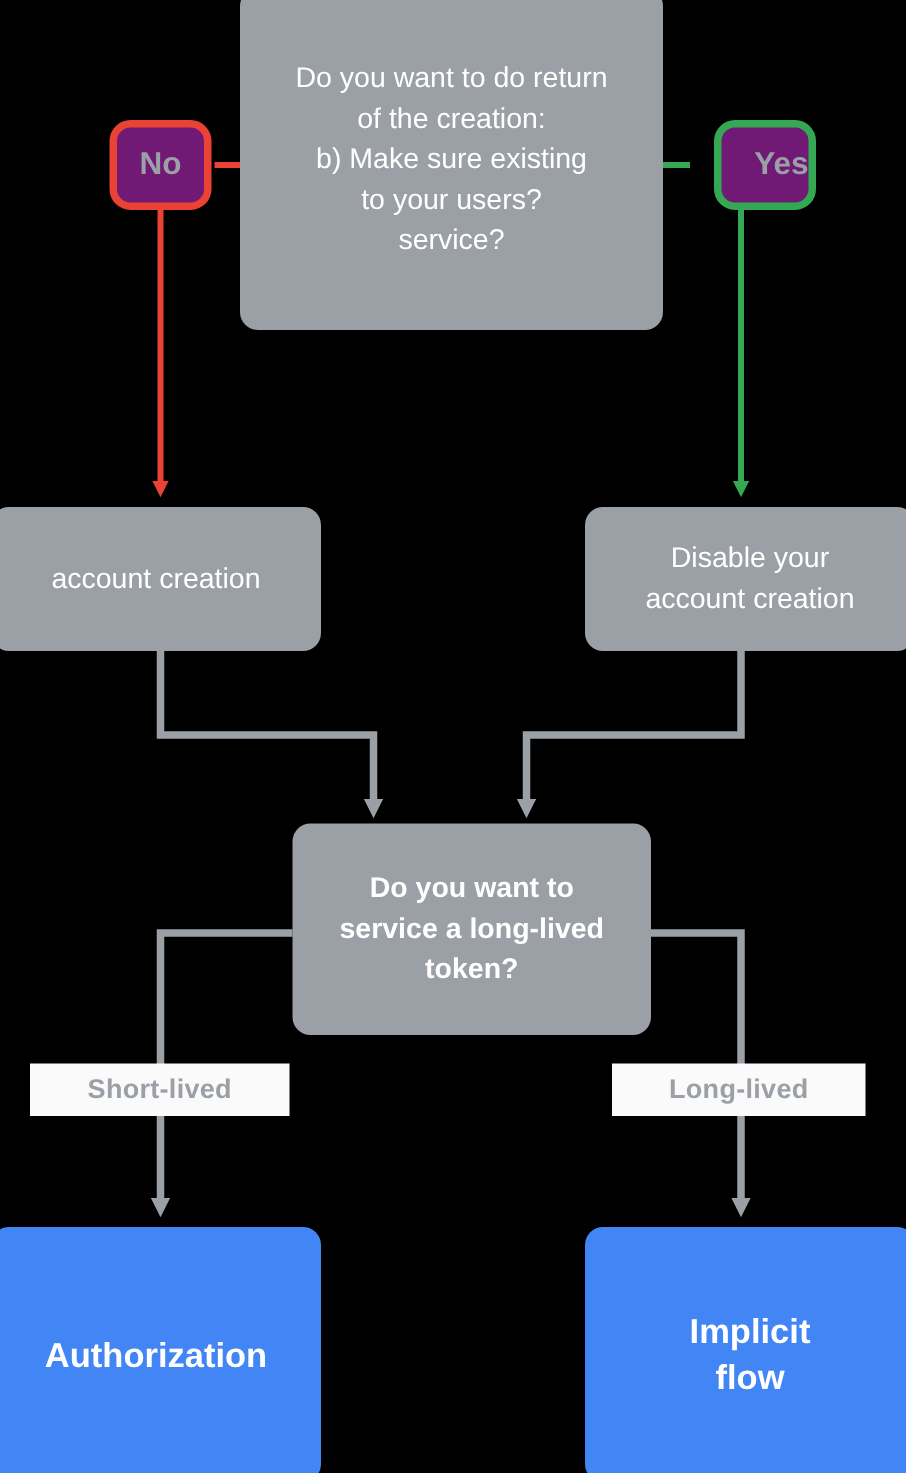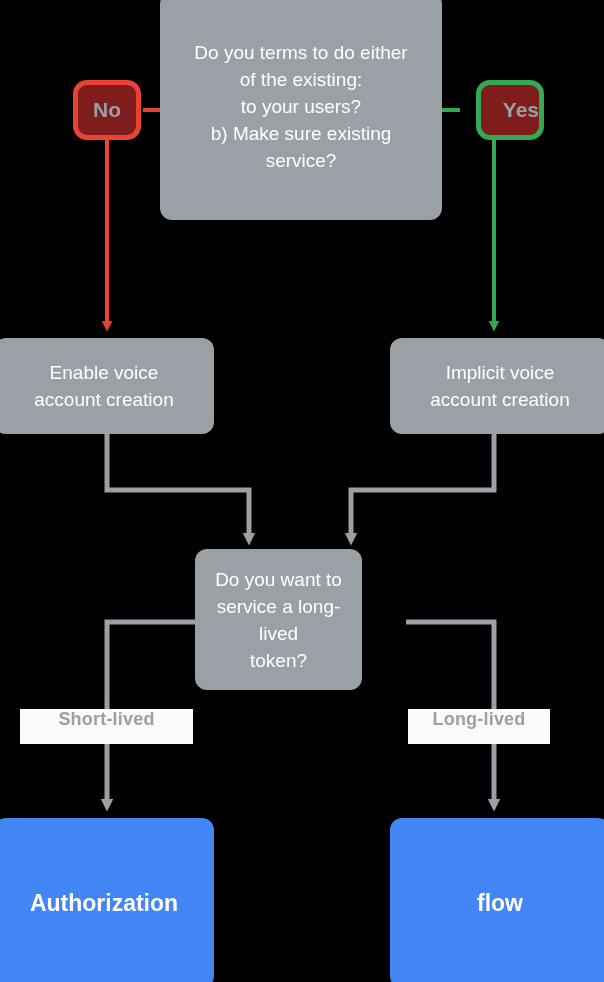--- a/index.html
+++ b/index.html
@@ -56,36 +56,36 @@
     color: #ffffff;
     border-radius: 12px;
     font-size: 23px;
     line-height: 31px;
     font-weight: bold;
     padding: 10px 14px;
   }
 
   
   .pill {
-    background: #7f1d1d;
+    background: #701a75;
     border-radius: 14px;
     font-size: 21px;
     font-weight: bold;
     color: #9aa0a6;
     border: 5px solid #000;
   }
   .pill.no  { border-color: #ea4335; }
   .pill.yes { border-color: #34a853; }
 
   
   .edge-label {
     position: absolute;
     box-sizing: border-box;
     display: flex;
-    align-items: flex-start;
+    align-items: center;
     justify-content: center;
     background: #fafafa;
     color: #9aa0a6;
     font-size: 18px;
     font-weight: bold;
     letter-spacing: 0.2px;
   }
 
   .line-break { display: block; }
 </style>
@@ -134,60 +134,60 @@
     <g>
       <path d="M195,622 L107,622 L107,800" stroke="#9aa0a6" stroke-width="5" fill="none" marker-end="url(#ah-grey)"></path>
     </g>
 
     <g>
       <path d="M406,622 L494,622 L494,800" stroke="#9aa0a6" stroke-width="5" fill="none" marker-end="url(#ah-grey)"></path>
     </g>
   </svg>
 
   <div class="node box-grey" style="left:160px; top:-8px; width:282px; height:228px; flex-direction:column;">
-    <span class="line-break">Do you terms to do either</span>
-    <span class="line-break">of the existing:</span>
+    <span class="line-break">Do you want to do return</span>
+    <span class="line-break">of the creation:</span>
+    <span class="line-break">b) Make sure existing</span>
     <span class="line-break">to your users?</span>
-    <span class="line-break">b) Make sure existing</span>
     <span class="line-break">service?</span>
   </div>
 
   <div class="node pill no" style="left:73px; top:80px; width:68px; height:60px;">
     <span>No</span>
   </div>
 
   <div class="node pill yes" style="left:476px; top:80px; width:68px; height:60px;justify-content:flex-end;">
     <span>Yes</span>
   </div>
 
   <div class="node box-grey" style="left:-6px; top:338px; width:220px; height:96px; flex-direction:column;">
-    <span class="line-break">Enable voice</span>
     <span class="line-break">account creation</span>
   </div>
 
   <div class="node box-grey" style="left:390px; top:338px; width:220px; height:96px; flex-direction:column;">
-    <span class="line-break">Implicit voice</span>
+    <span class="line-break">Disable your</span>
     <span class="line-break">account creation</span>
   </div>
 
-  <div class="node box-grey" style="left:195px; top:549px; width:167px; height:141px; flex-direction:column;">
+  <div class="node box-grey" style="left:195px; top:549px; width:239px; height:141px; flex-direction:column;font-weight:bold;">
     <span class="line-break">Do you want to</span>
     <span class="line-break">service a long-lived</span>
     <span class="line-break">token?</span>
   </div>
 
   <div class="edge-label" style="left:20px; top:709px; width:173px; height:35px;">
     <span>Short-lived</span>
   </div>
 
-  <div class="edge-label" style="left:408px; top:709px; width:142px; height:35px;">
+  <div class="edge-label" style="left:408px; top:709px; width:169px; height:35px;">
     <span>Long-lived</span>
   </div>
 
   <div class="node box-blue" style="left:-6px; top:818px; width:220px; height:170px; flex-direction:column;">
     <span class="line-break">Authorization</span>
   </div>
 
   <div class="node box-blue" style="left:390px; top:818px; width:220px; height:170px; flex-direction:column;">
+    <span class="line-break">Implicit</span>
     <span class="line-break">flow</span>
   </div>
 
 </div>
 
 </body></html>

